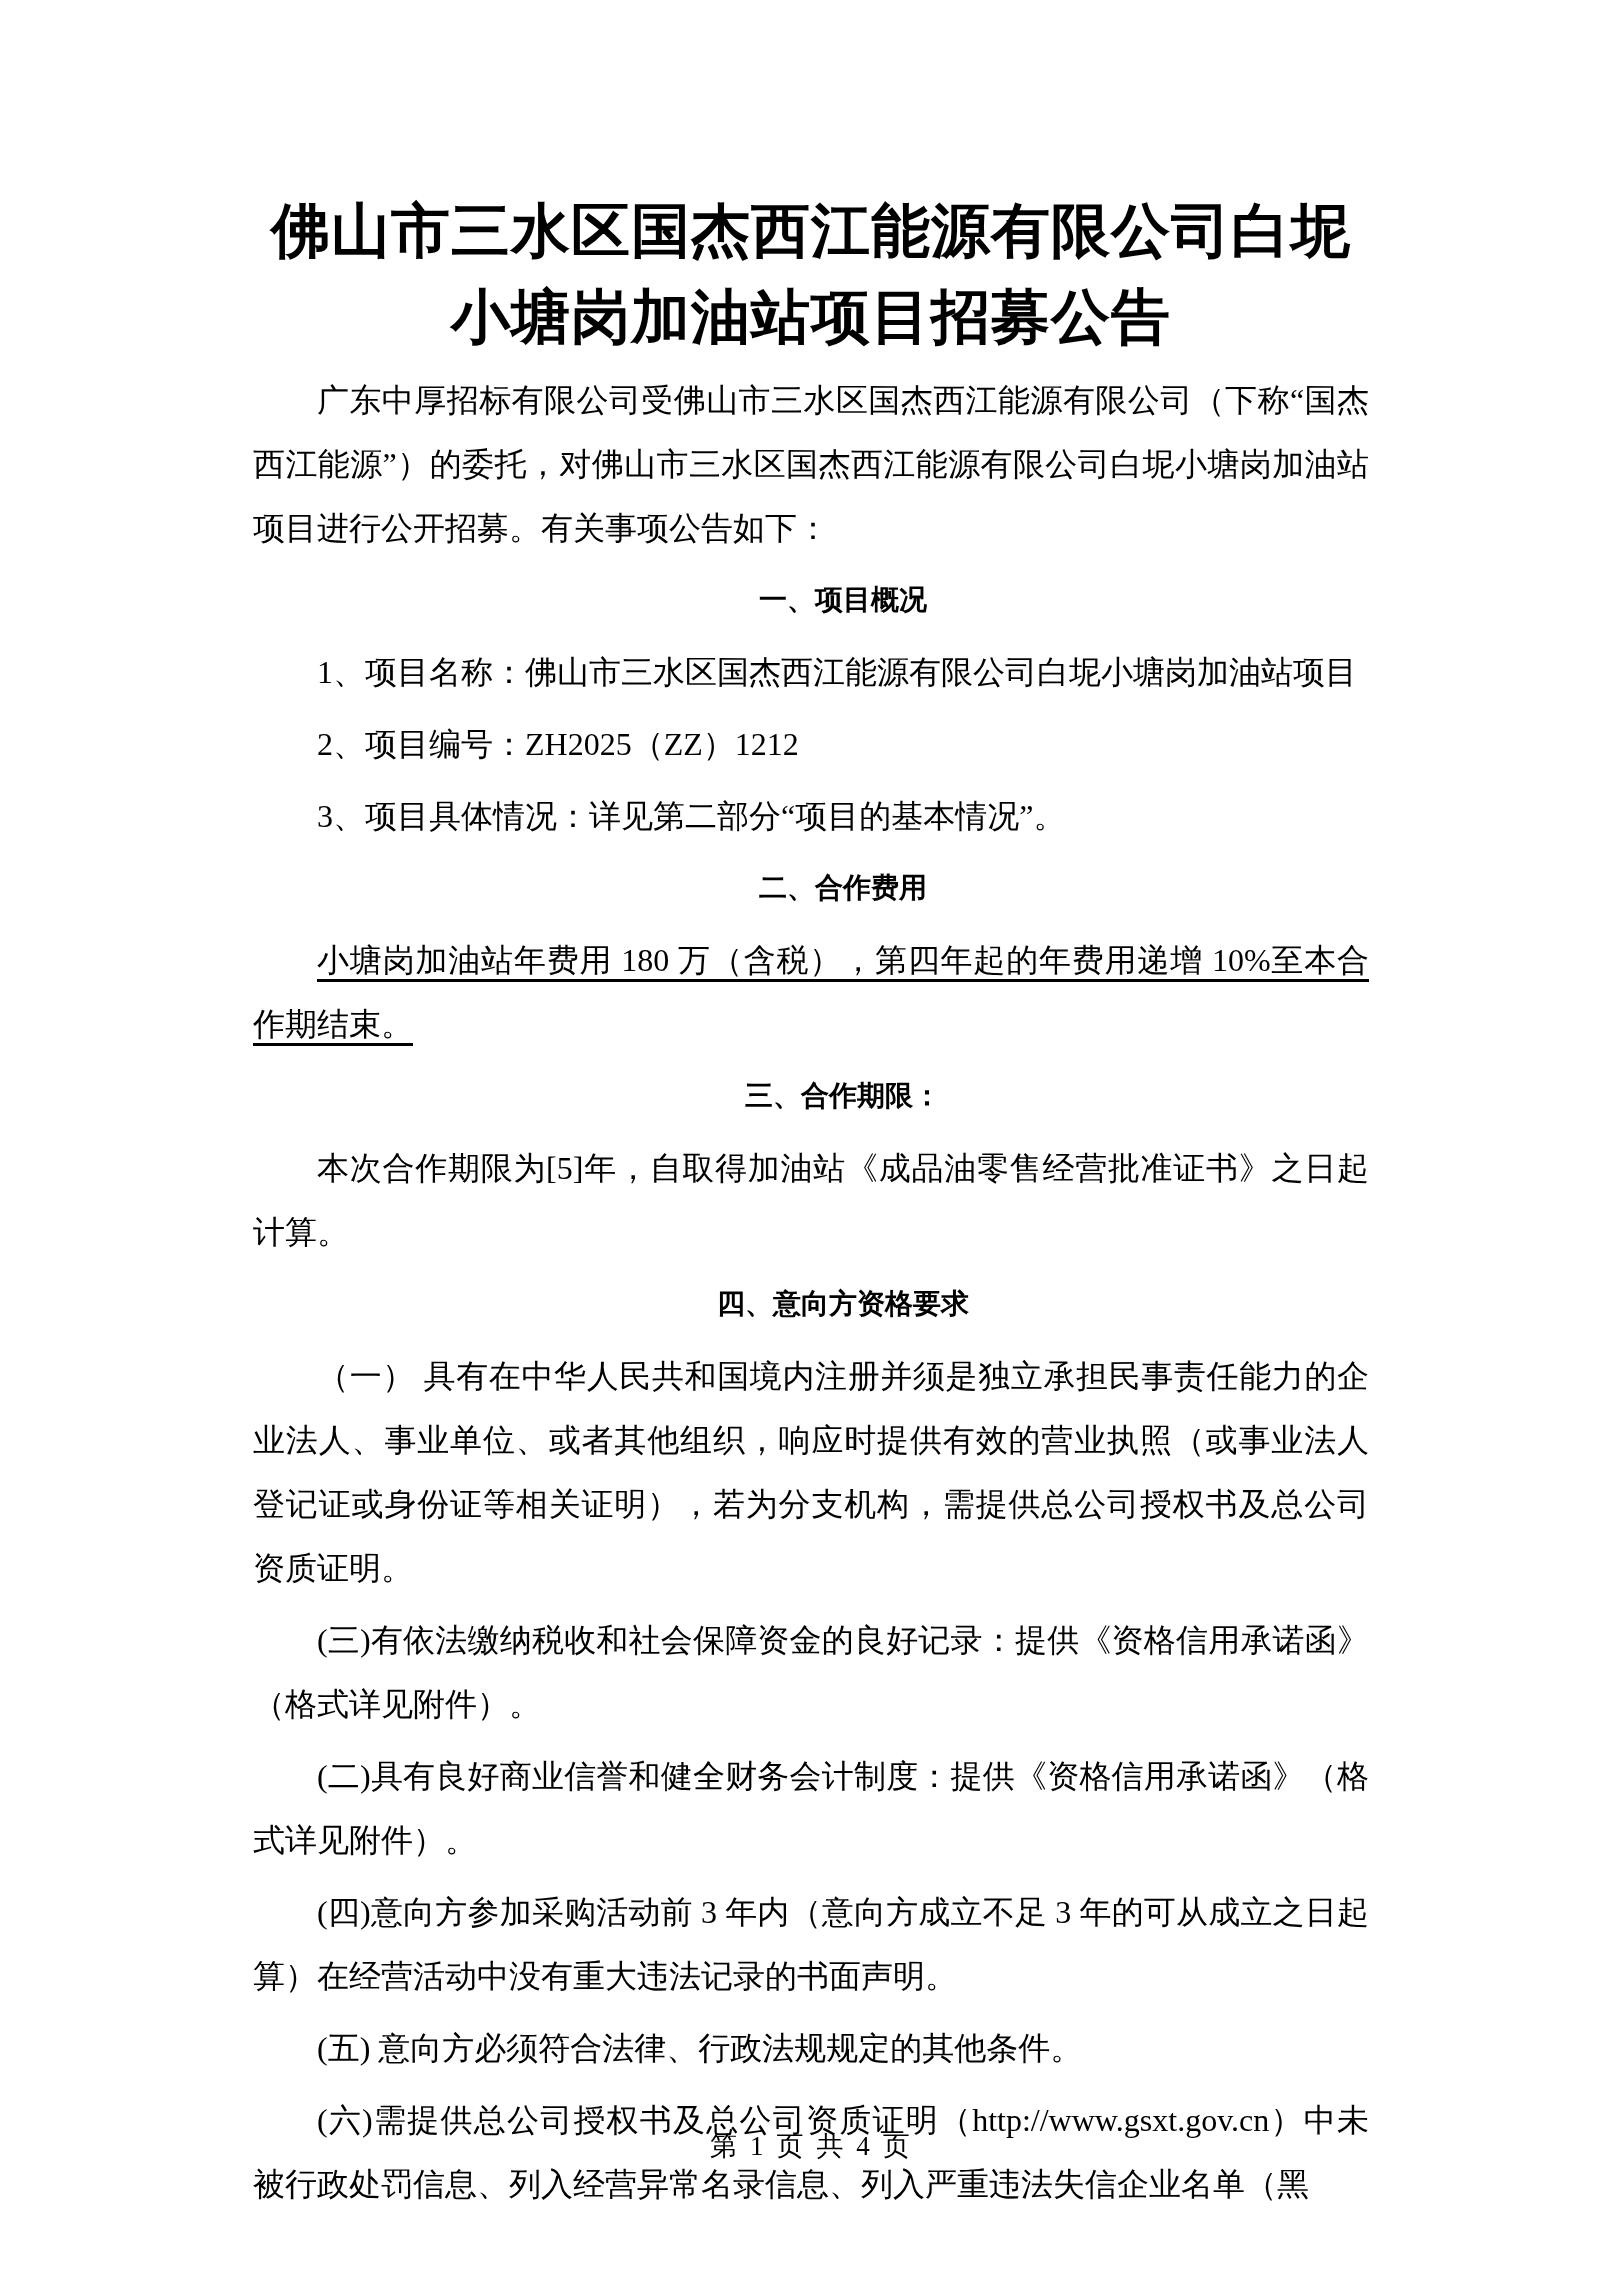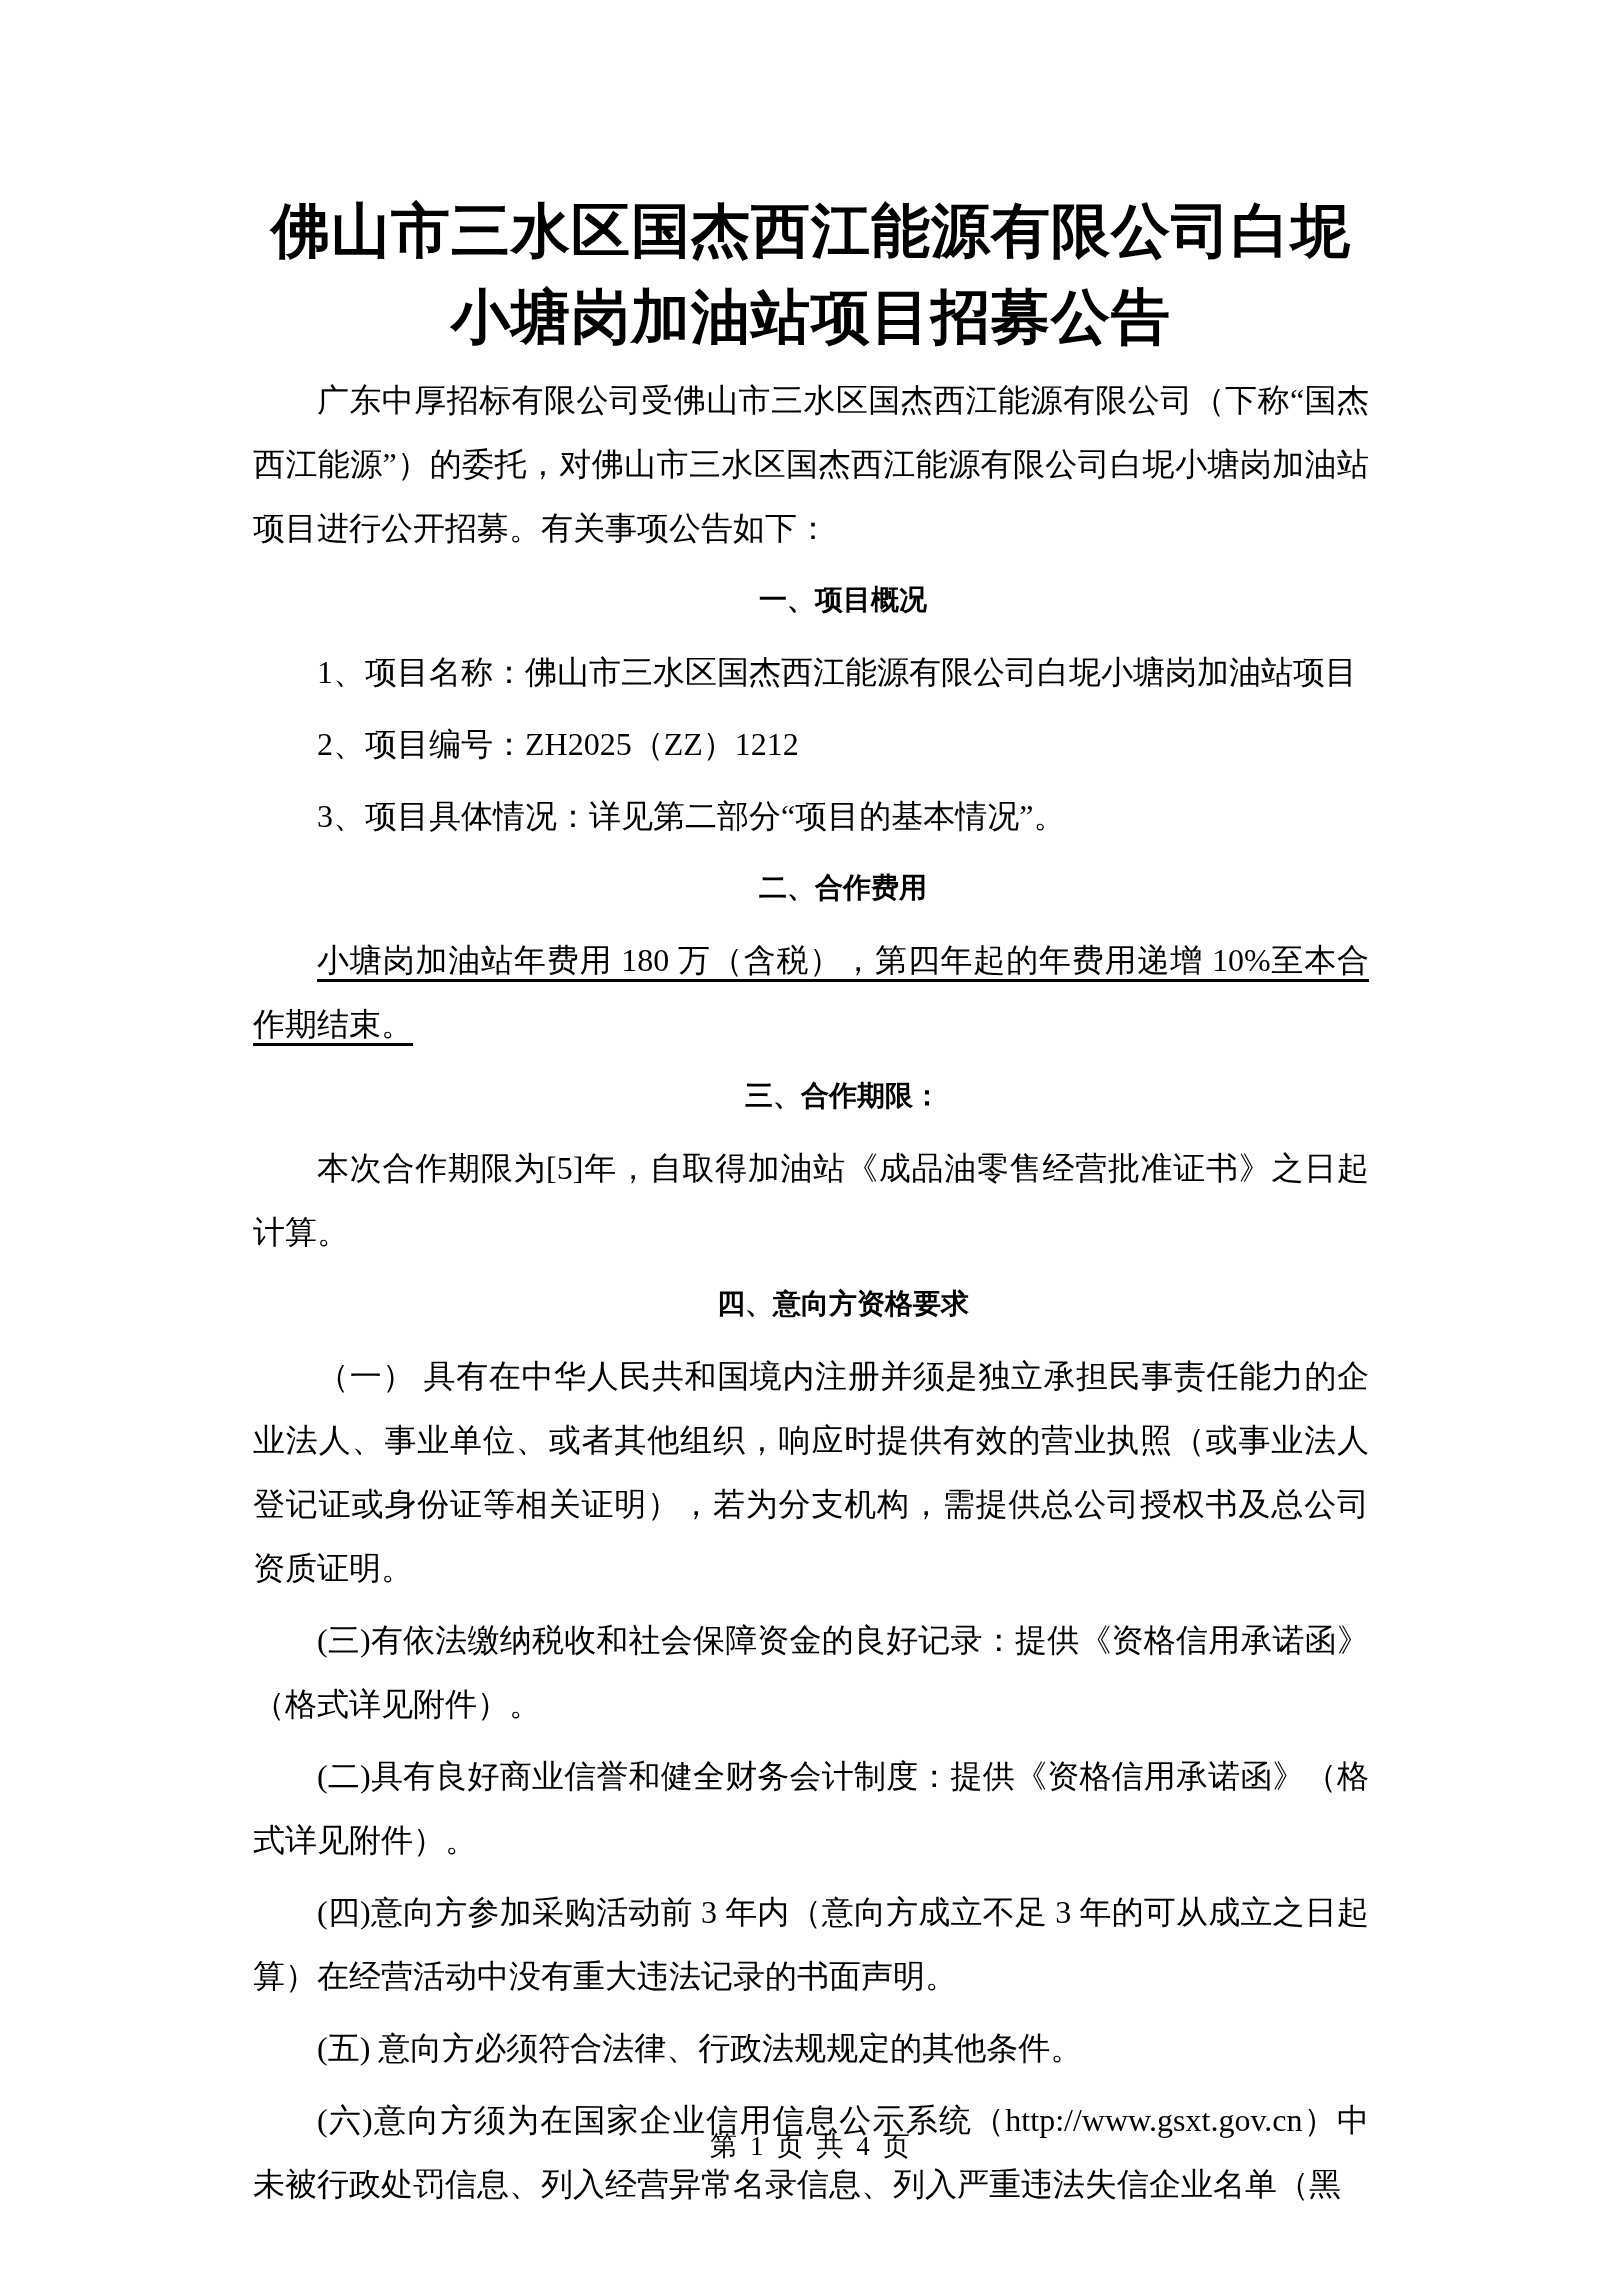--- a/index.html
+++ b/index.html
@@ -119,21 +119,21 @@
 
     <h2 class="heading">三、合作期限：</h2>
     <p class="para indent">本次合作期限为[5]年，自取得加油站《成品油零售经营批准证书》之日起计算。</p>
 
     <h2 class="heading">四、意向方资格要求</h2>
     <p class="para indent">（一） 具有在中华人民共和国境内注册并须是独立承担民事责任能力的企业法人、事业单位、或者其他组织，响应时提供有效的营业执照（或事业法人登记证或身份证等相关证明），若为分支机构，需提供总公司授权书及总公司资质证明。</p>
     <p class="para indent">(三)有依法缴纳税收和社会保障资金的良好记录：提供《资格信用承诺函》（格式详见附件）。</p>
     <p class="para indent">(二)具有良好商业信誉和健全财务会计制度：提供《资格信用承诺函》（格式详见附件）。</p>
     <p class="para indent">(四)意向方参加采购活动前 3 年内（意向方成立不足 3 年的可从成立之日起算）在经营活动中没有重大违法记录的书面声明。</p>
     <p class="para indent">(五) 意向方必须符合法律、行政法规规定的其他条件。</p>
-    <p class="para indent">(六)意向方须为在国家企业信用信息公示系统（http://www.gsxt.gov.cn）中未被行政处罚信息、列入经营异常名录信息、列入严重违法失信企业名单（黑</p>
+    <p class="para indent">(六)需提供总公司授权书及总公司资质证明（http://www.gsxt.gov.cn）中未被行政处罚信息、列入经营异常名录信息、列入严重违法失信企业名单（黑</p>
 
   </div>
 
   <div class="page-footer">第 1 页  共 4 页</div>
 
   <div class="seal">
     <div class="seal-ring"></div>
     <span class="seal-char c0">广</span>
     <span class="seal-char c1">东</span>
     <span class="seal-char c2">中</span>

